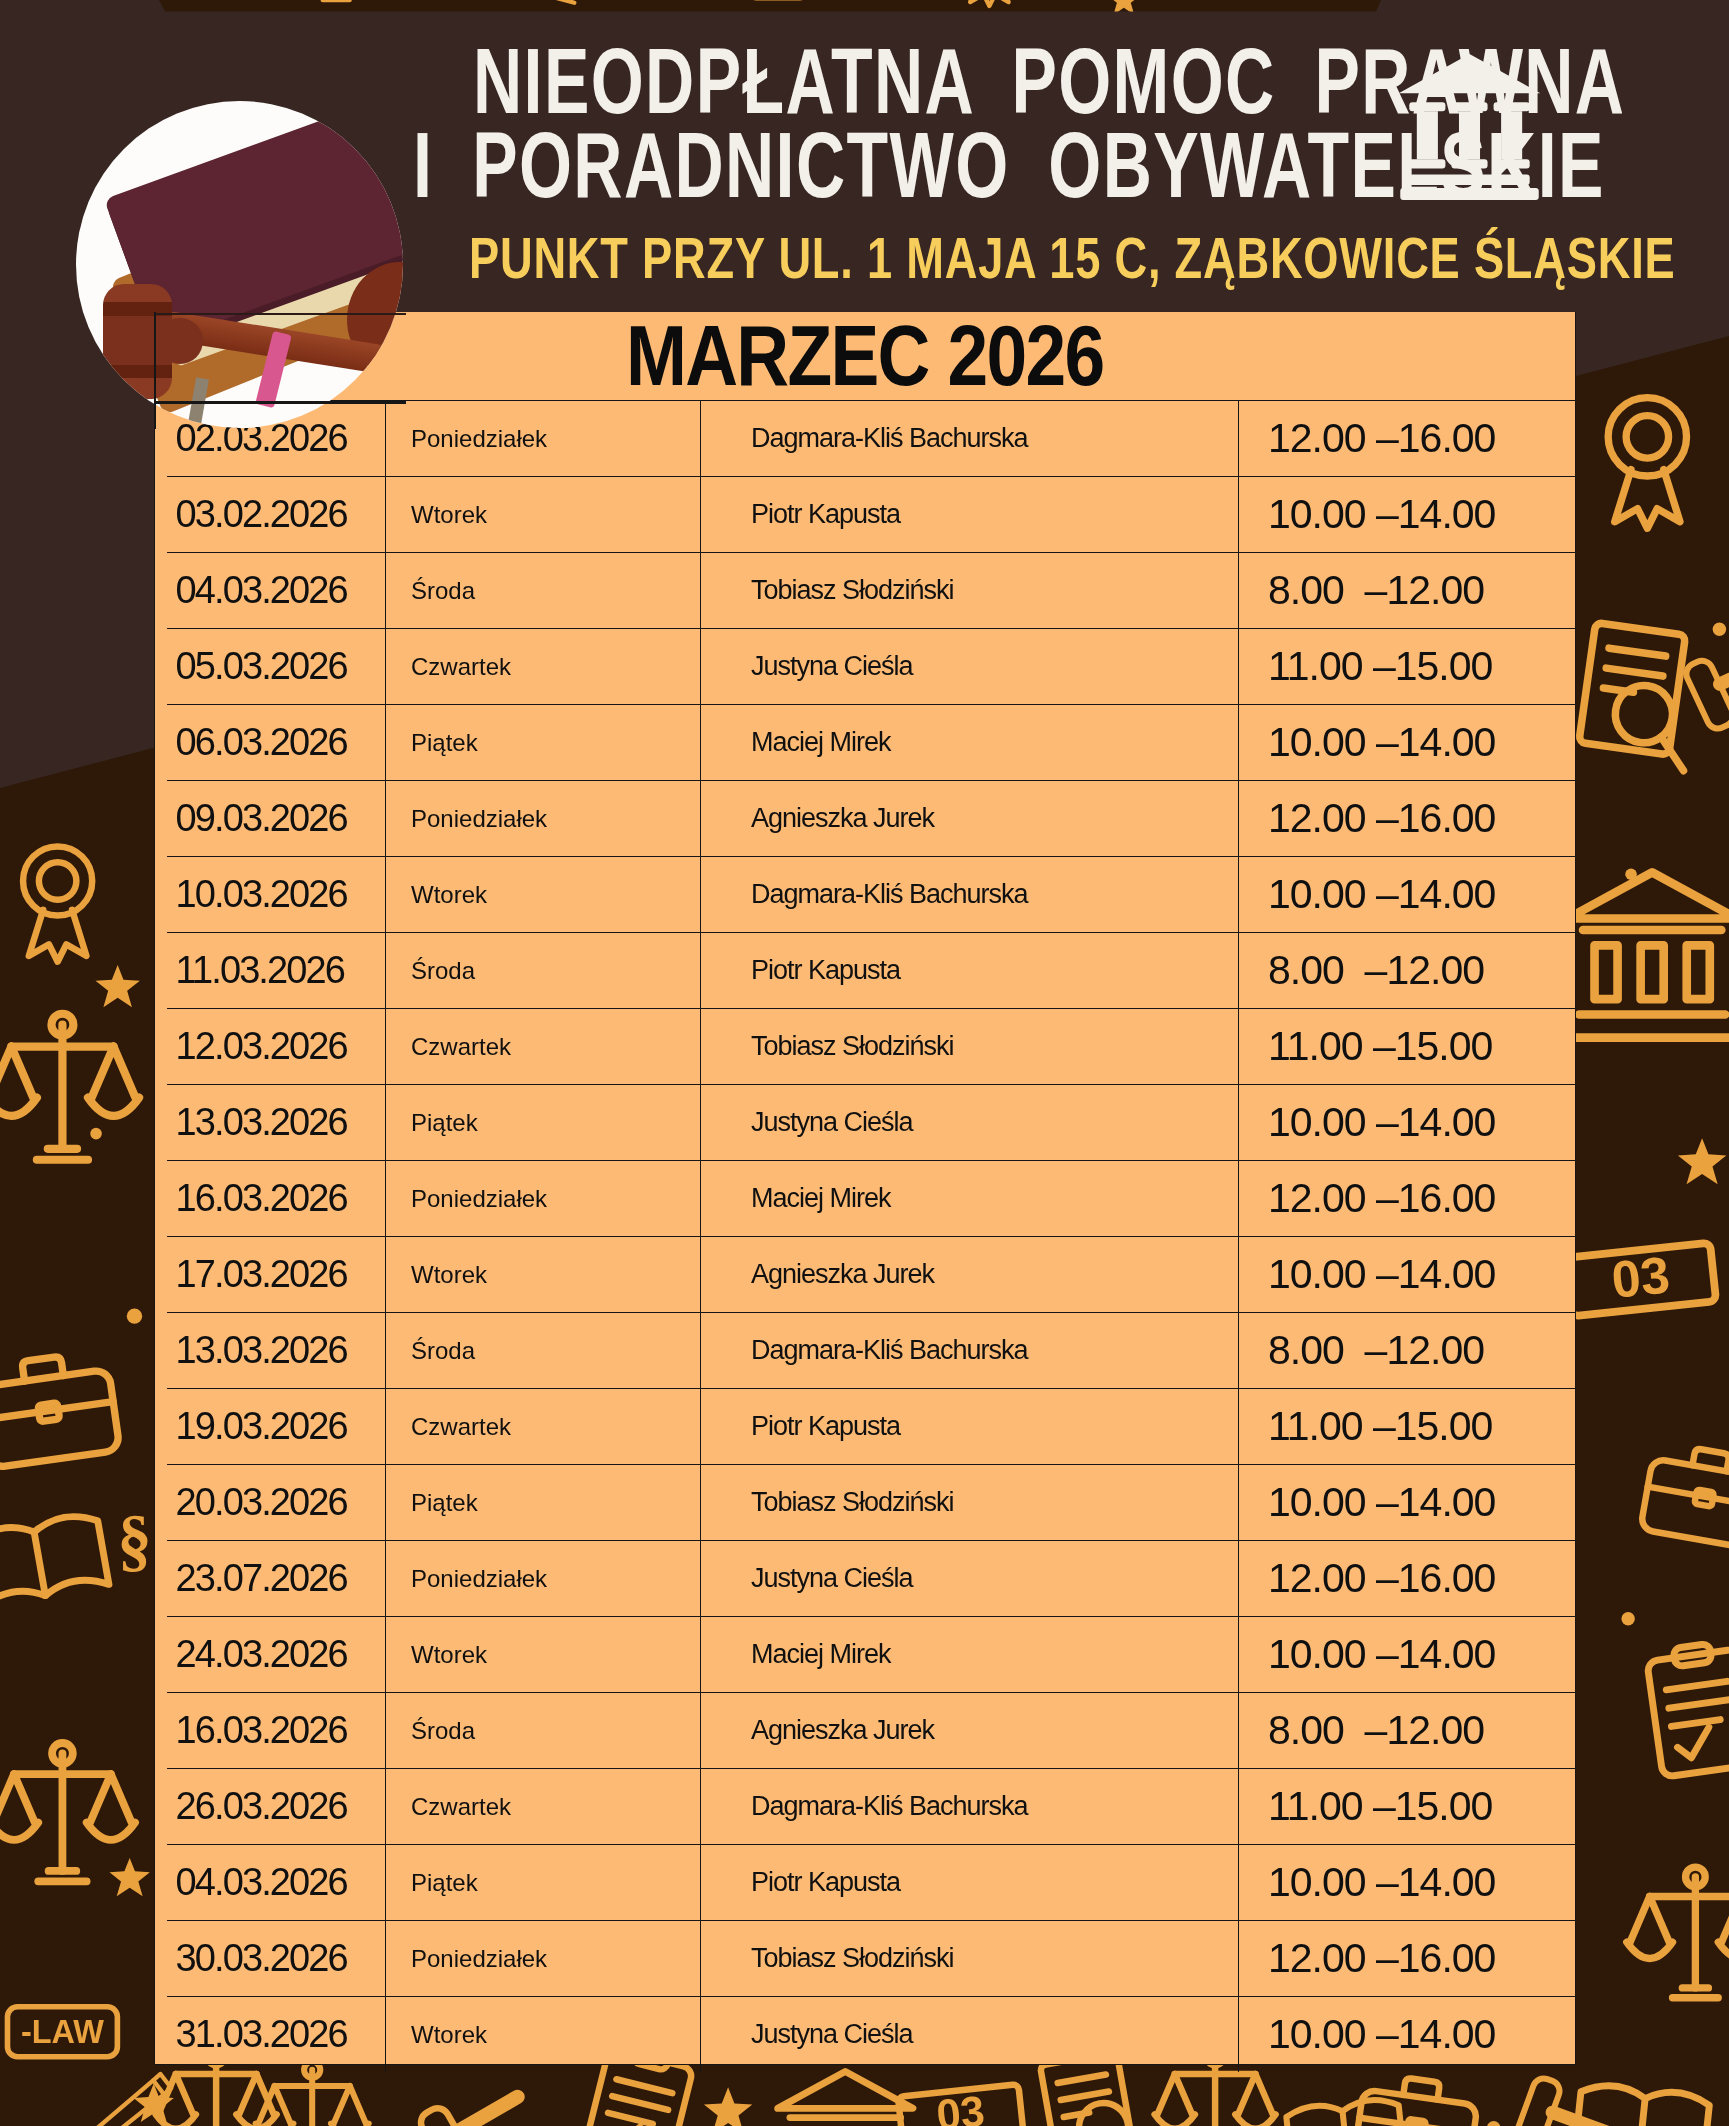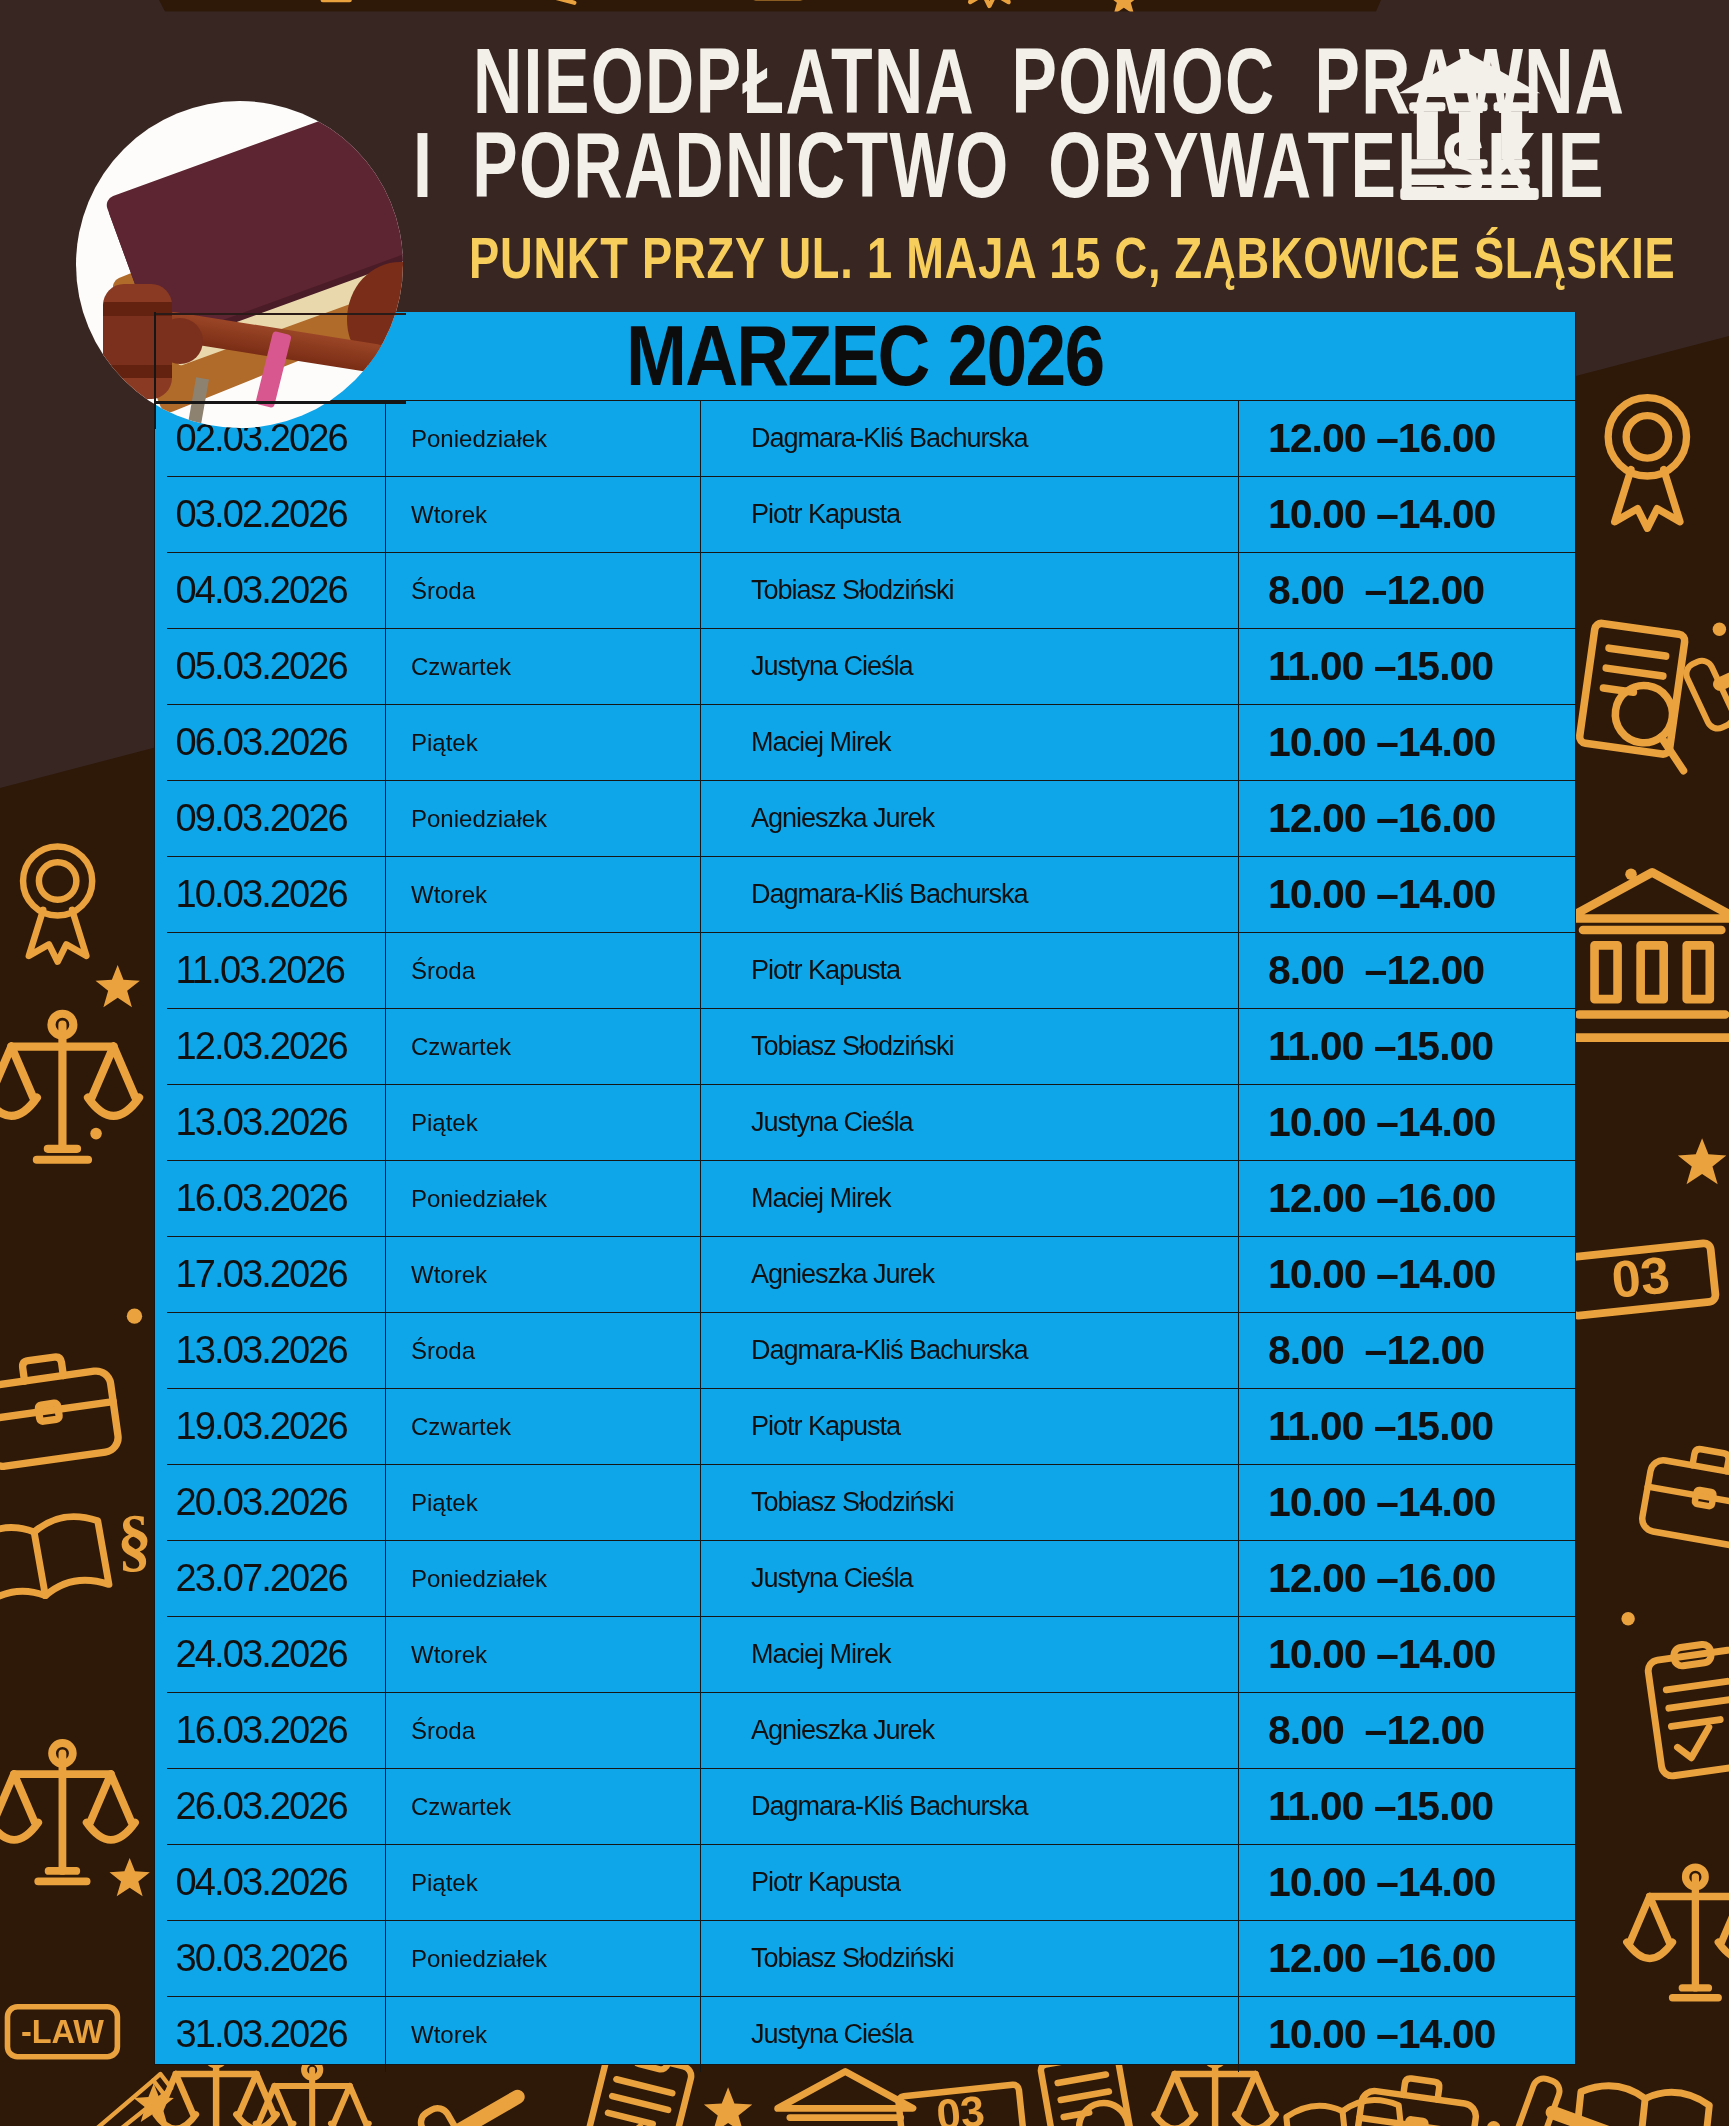--- a/index.html
+++ b/index.html
@@ -46,33 +46,33 @@
   .gavel-knob  { left:81px;  top:217px; width:46px;  height:46px;  background:#7b2f1d; border-radius:50%; }
 
   
   .fix { position:absolute; z-index:4; background:#161616; }
   .fix-top  { left:154px; top:313px; width:252px; height:1.9px; background:#2a1a18; }
   .fix-vert { left:154px; top:312px; width:1.9px;  height:117px; }
   .fix-row  { left:154px; top:401px; width:252px; height:2.9px; }
 
   
   .panel { position:absolute; z-index:2; left:154px; top:312px; width:1422px; height:1753px;
-           background:#0ea5e9; border:1.9px solid #161616; border-top:none; }
+           background:#fdba74; border:1.9px solid #161616; border-top:none; }
   .band  { height:88px; display:flex; align-items:center; justify-content:center; }
   .m-title { font-size:85px; font-weight:bold; color:#0c0c0c; letter-spacing:-1.9px;
              transform:scaleX(0.86); white-space:nowrap; }
   .rows { width:100%;padding-left:12px; }
   .row  { display:grid; grid-template-columns:219px 315px 538px 346px; height:76px;
           border-top:1.9px solid #161616; }
   .td   { display:flex; align-items:center; border-right:1.9px solid #161616; color:#101010; overflow:hidden; }
   .td.hours { border-right:none; white-space:pre; }
   .td.date  { font-size:38px; letter-spacing:-1.9px; padding-left:8.6px; }
   .td.day   { font-size:24px; padding-left:25px; }
   .td.name  { font-size:27px; padding-left:50px; letter-spacing:-1px;text-align:center; }
-  .td.hours { font-size:41px; padding-left:29px; letter-spacing:-1px;font-weight:bold; }
+  .td.hours { font-size:41px; padding-left:29px; letter-spacing:-1px; }
 </style>
 </head>
 <body>
 
 <div class="poster">
 
   <svg class="bg-doodles" viewBox="0 0 1800 2214" xmlns="http://www.w3.org/2000/svg">
     <defs>
       <g id="i-scales" fill="none" stroke="currentColor" stroke-width="4.5" stroke-linecap="round" stroke-linejoin="round">
         <path d="M50 14 V82"></path>

